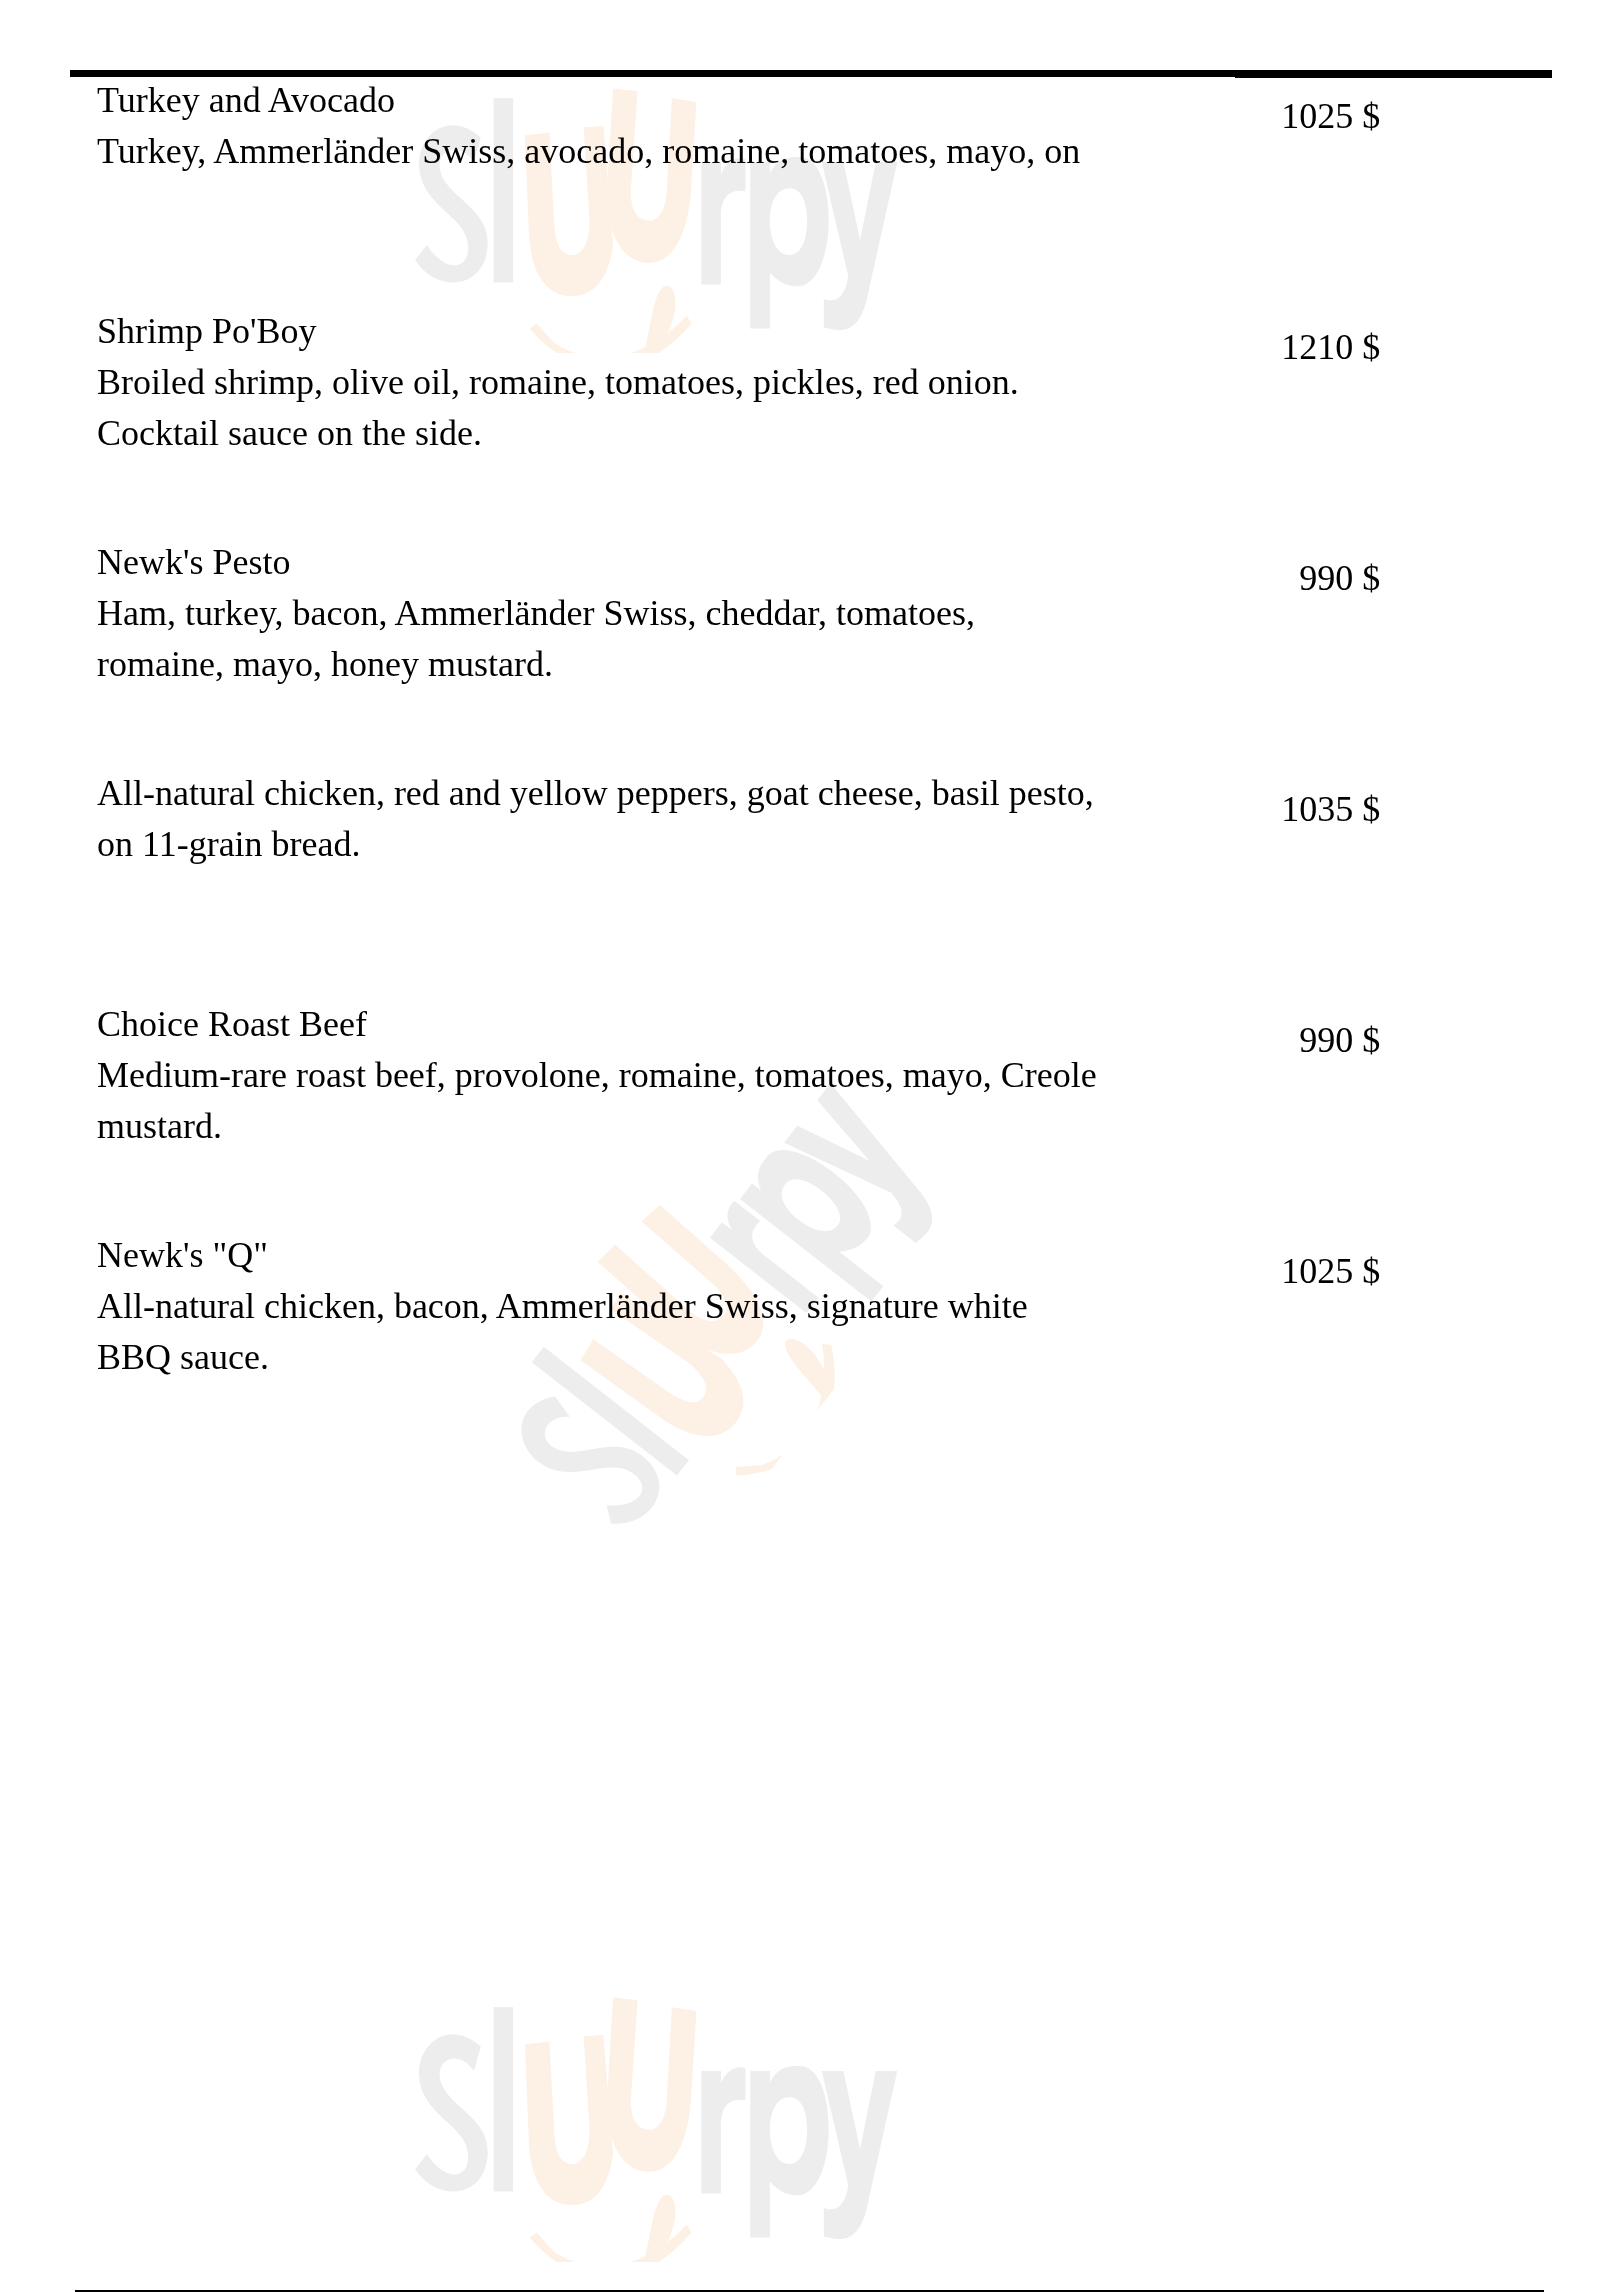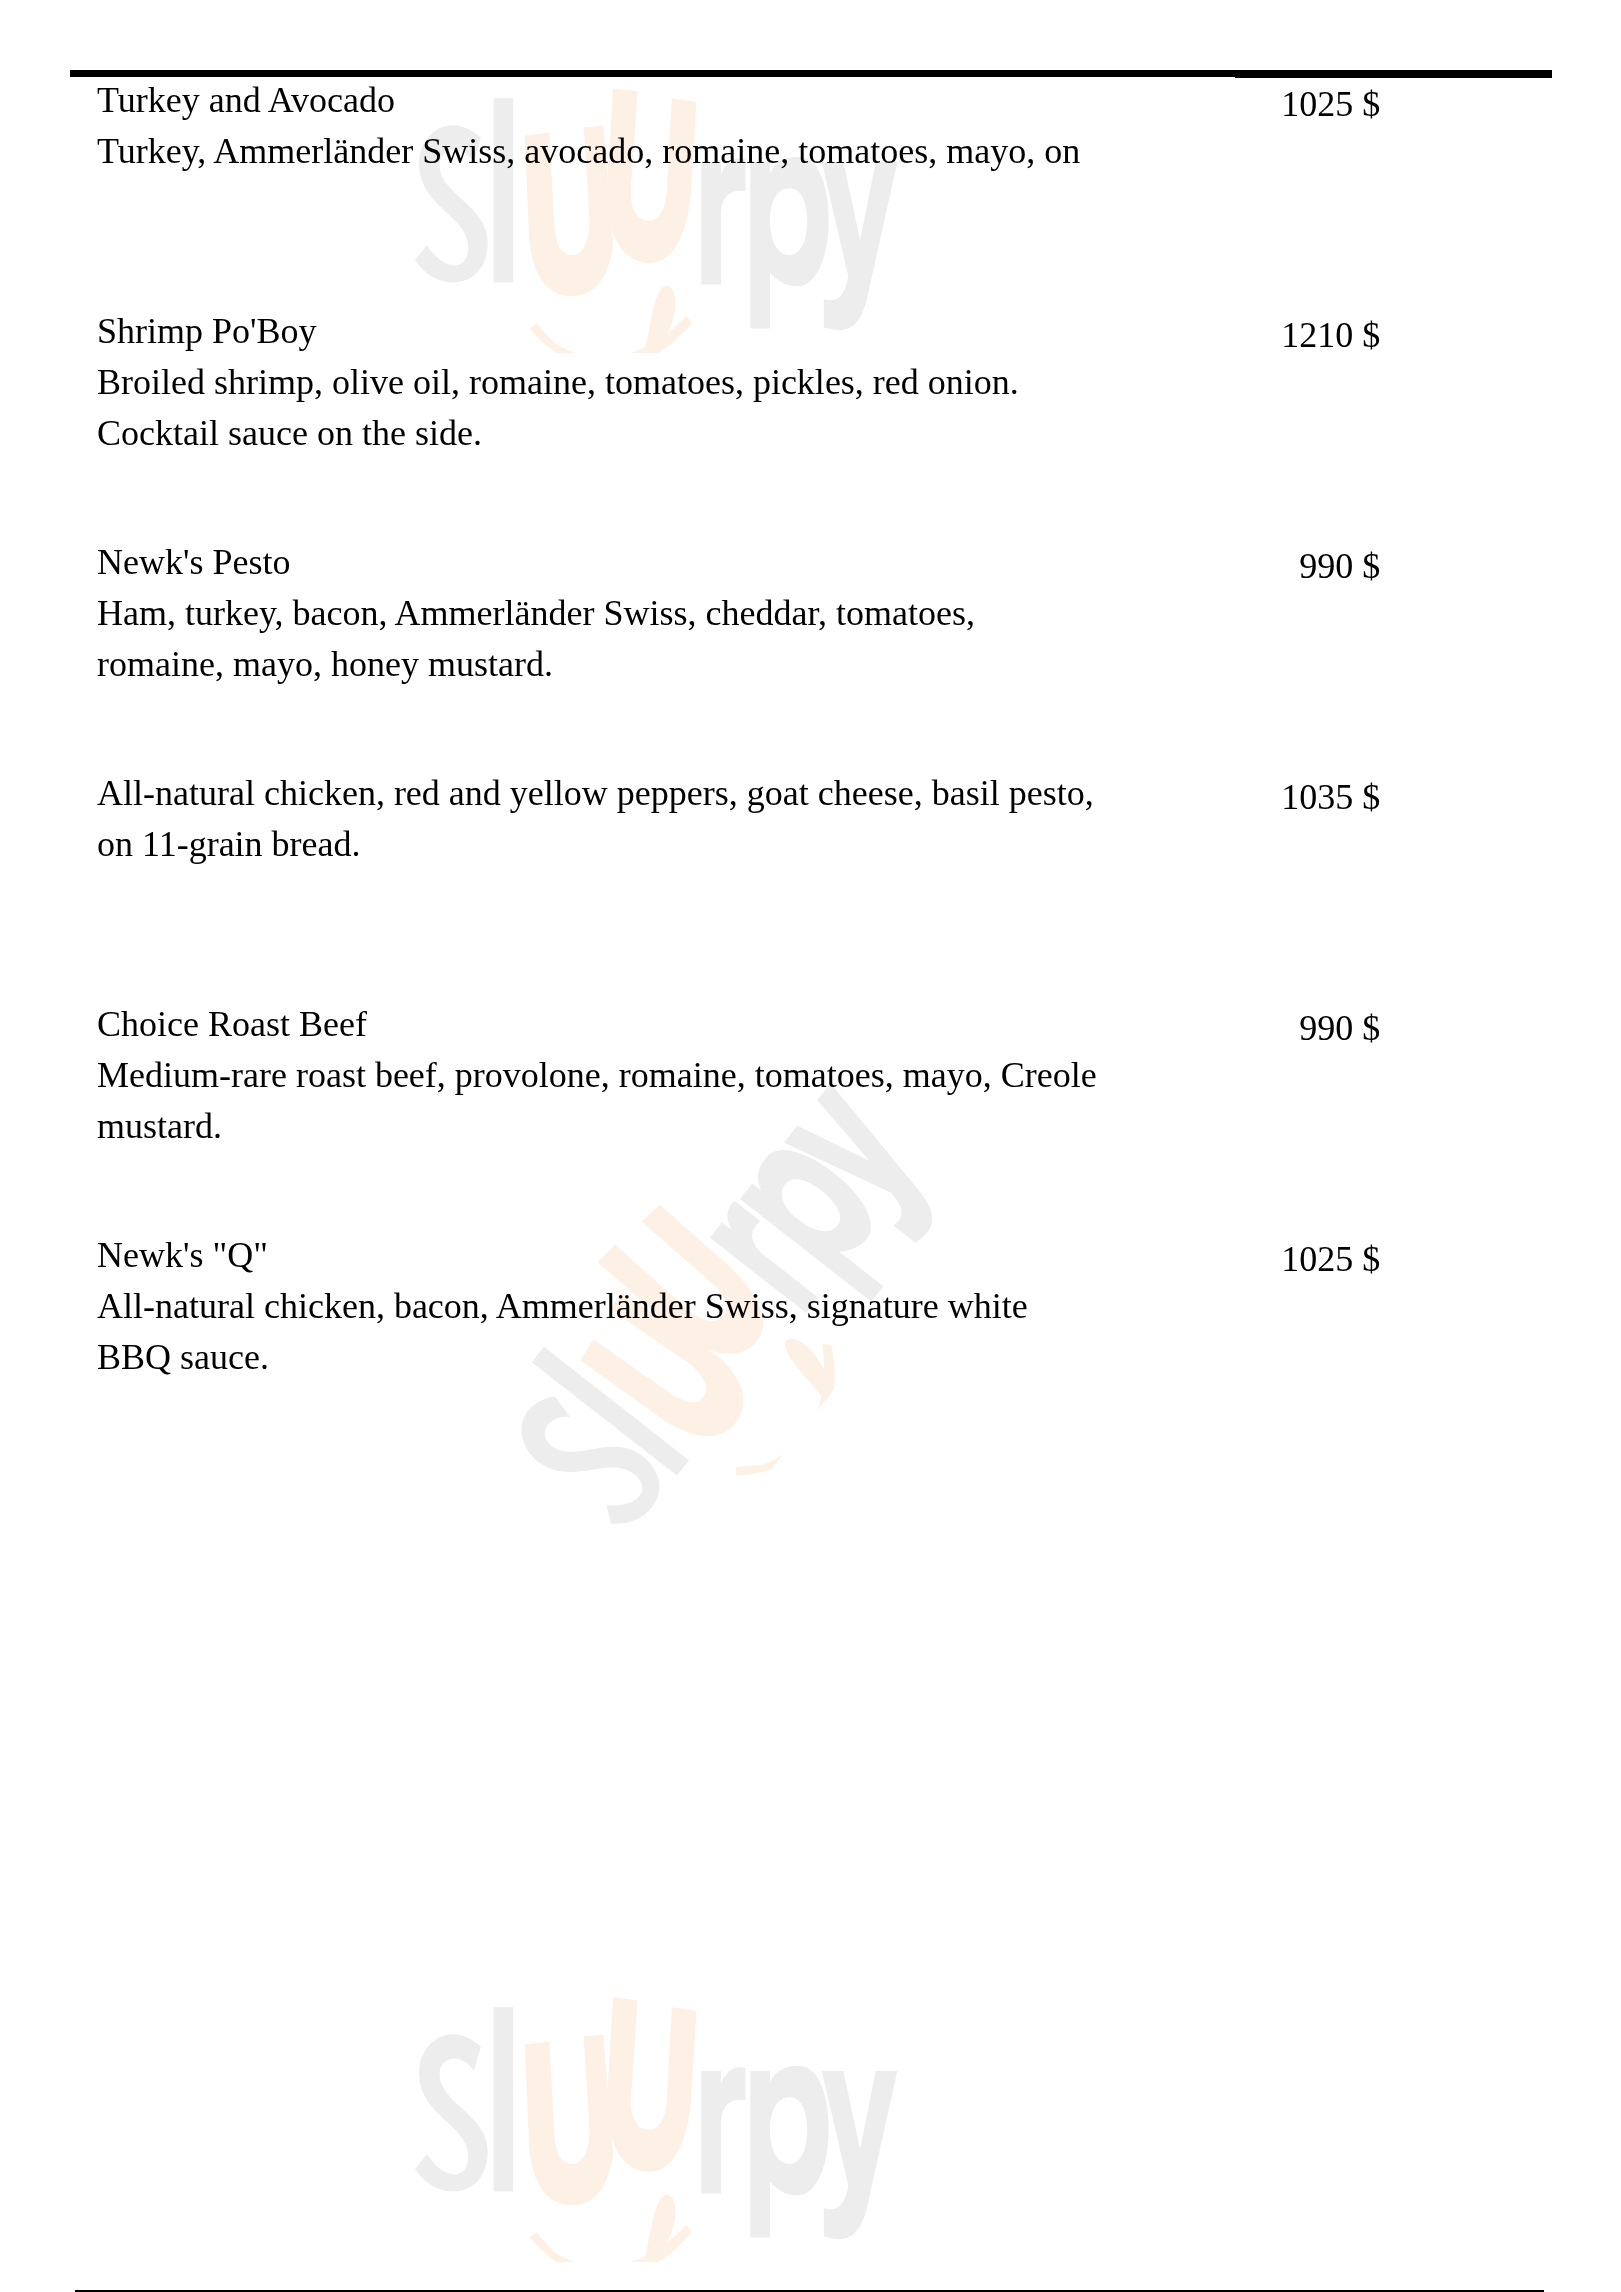--- a/index.html
+++ b/index.html
@@ -73,21 +73,21 @@
     white-space: nowrap;
   }
   .item-desc {
     display: block;
     width: 1157px;
   }
   .item-desc span { display: block; white-space: nowrap; }
   .item-price {
     position: absolute;
     right: 9.8px;
-    top: 4px;
+    top: 16px;
     white-space: nowrap;
     text-align: center;
   }
 </style>
 </head>
 <body>
 
 <div class="watermark wm-top">
   <svg viewBox="0 0 830 300">
     <g fill="#ededed">

